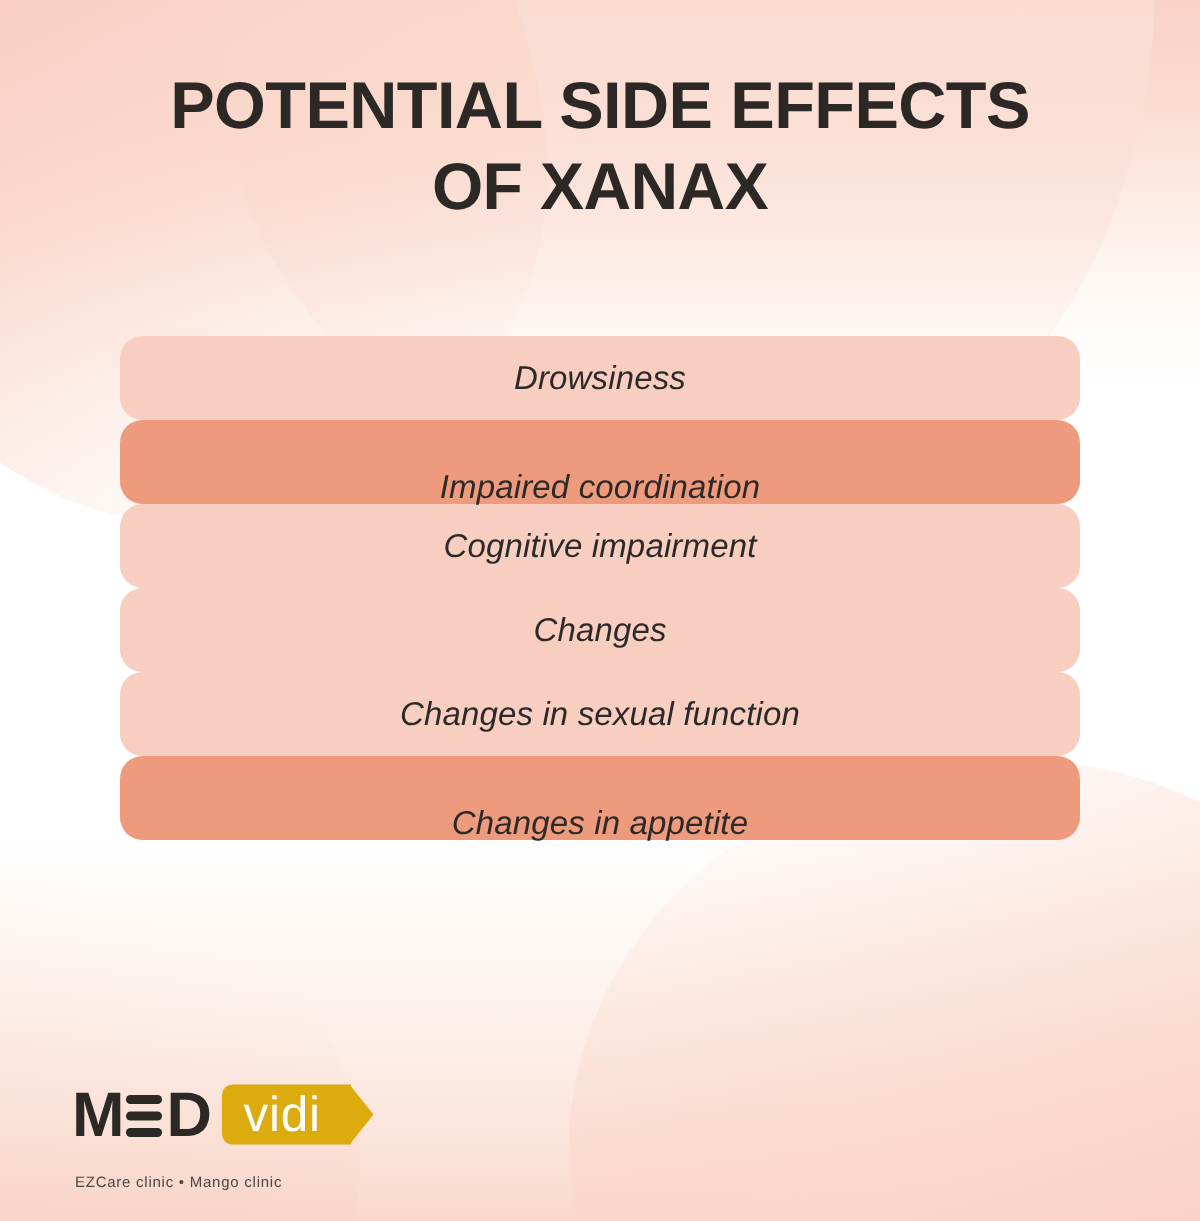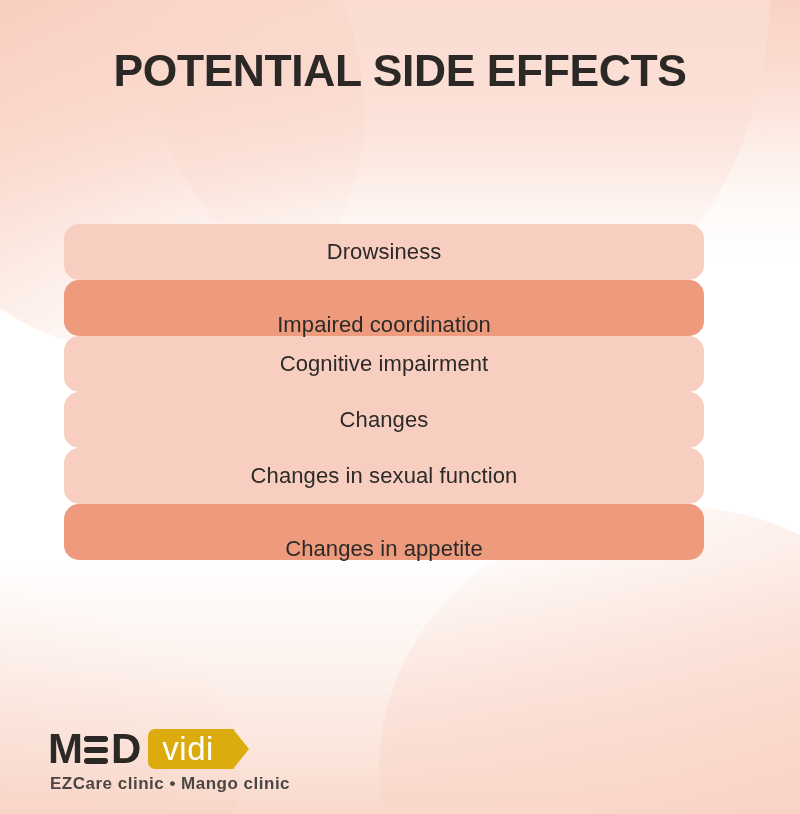--- a/index.html
+++ b/index.html
@@ -102,24 +102,25 @@
     line-height:54px;
     color:#2b2826;
     text-align:center;
     white-space:nowrap;
   }
   #title .line.l1 { transform:scaleX(1.01); }
 
   
   #effects-list {
     position:absolute;
-    left:64px;
+    left:80px;
     top:224px;
     width:640px;
     z-index:4;
+    font-style:italic;
   }
 
   .effect-row {
     height:56px;
     border-radius:15px;
     display:flex;
     align-items:center;
     justify-content:center;
     margin-bottom:0px;
   }
@@ -203,41 +204,41 @@
   }
   #logo-vidi {
     font-size:33px;
     font-weight:400;
     color:#ffffff;
     line-height:40px;
     letter-spacing:0.5px;
   }
 
   #logo-tagline {
-    margin-top:3px;
+    margin-top:18px;
     margin-left:2px;
-    font-size:17px;
+    font-size:10px;
     color:#4a4644;
     letter-spacing:0.5px;
     white-space:nowrap;
-    font-weight:bold;
   }
 </style>
 </head>
 <body>
 
 <div id="infographic">
 
   <div class="blob" id="blob-top"></div>
   <div class="blob" id="blob-tl"></div>
   <div class="blob" id="blob-br"></div>
   <div class="blob" id="blob-bl"></div>
 
   <div id="title">
     <div class="line l1">POTENTIAL SIDE EFFECTS</div>
+    <div class="line l2">OF XANAX</div>
   </div>
 
   <div id="effects-list">
     <div class="effect-row light">
       <span class="effect-label">Drowsiness</span>
     </div>
     <div class="effect-row dark">
       <span class="effect-label">Impaired coordination</span>
     </div>
     <div class="effect-row light">

